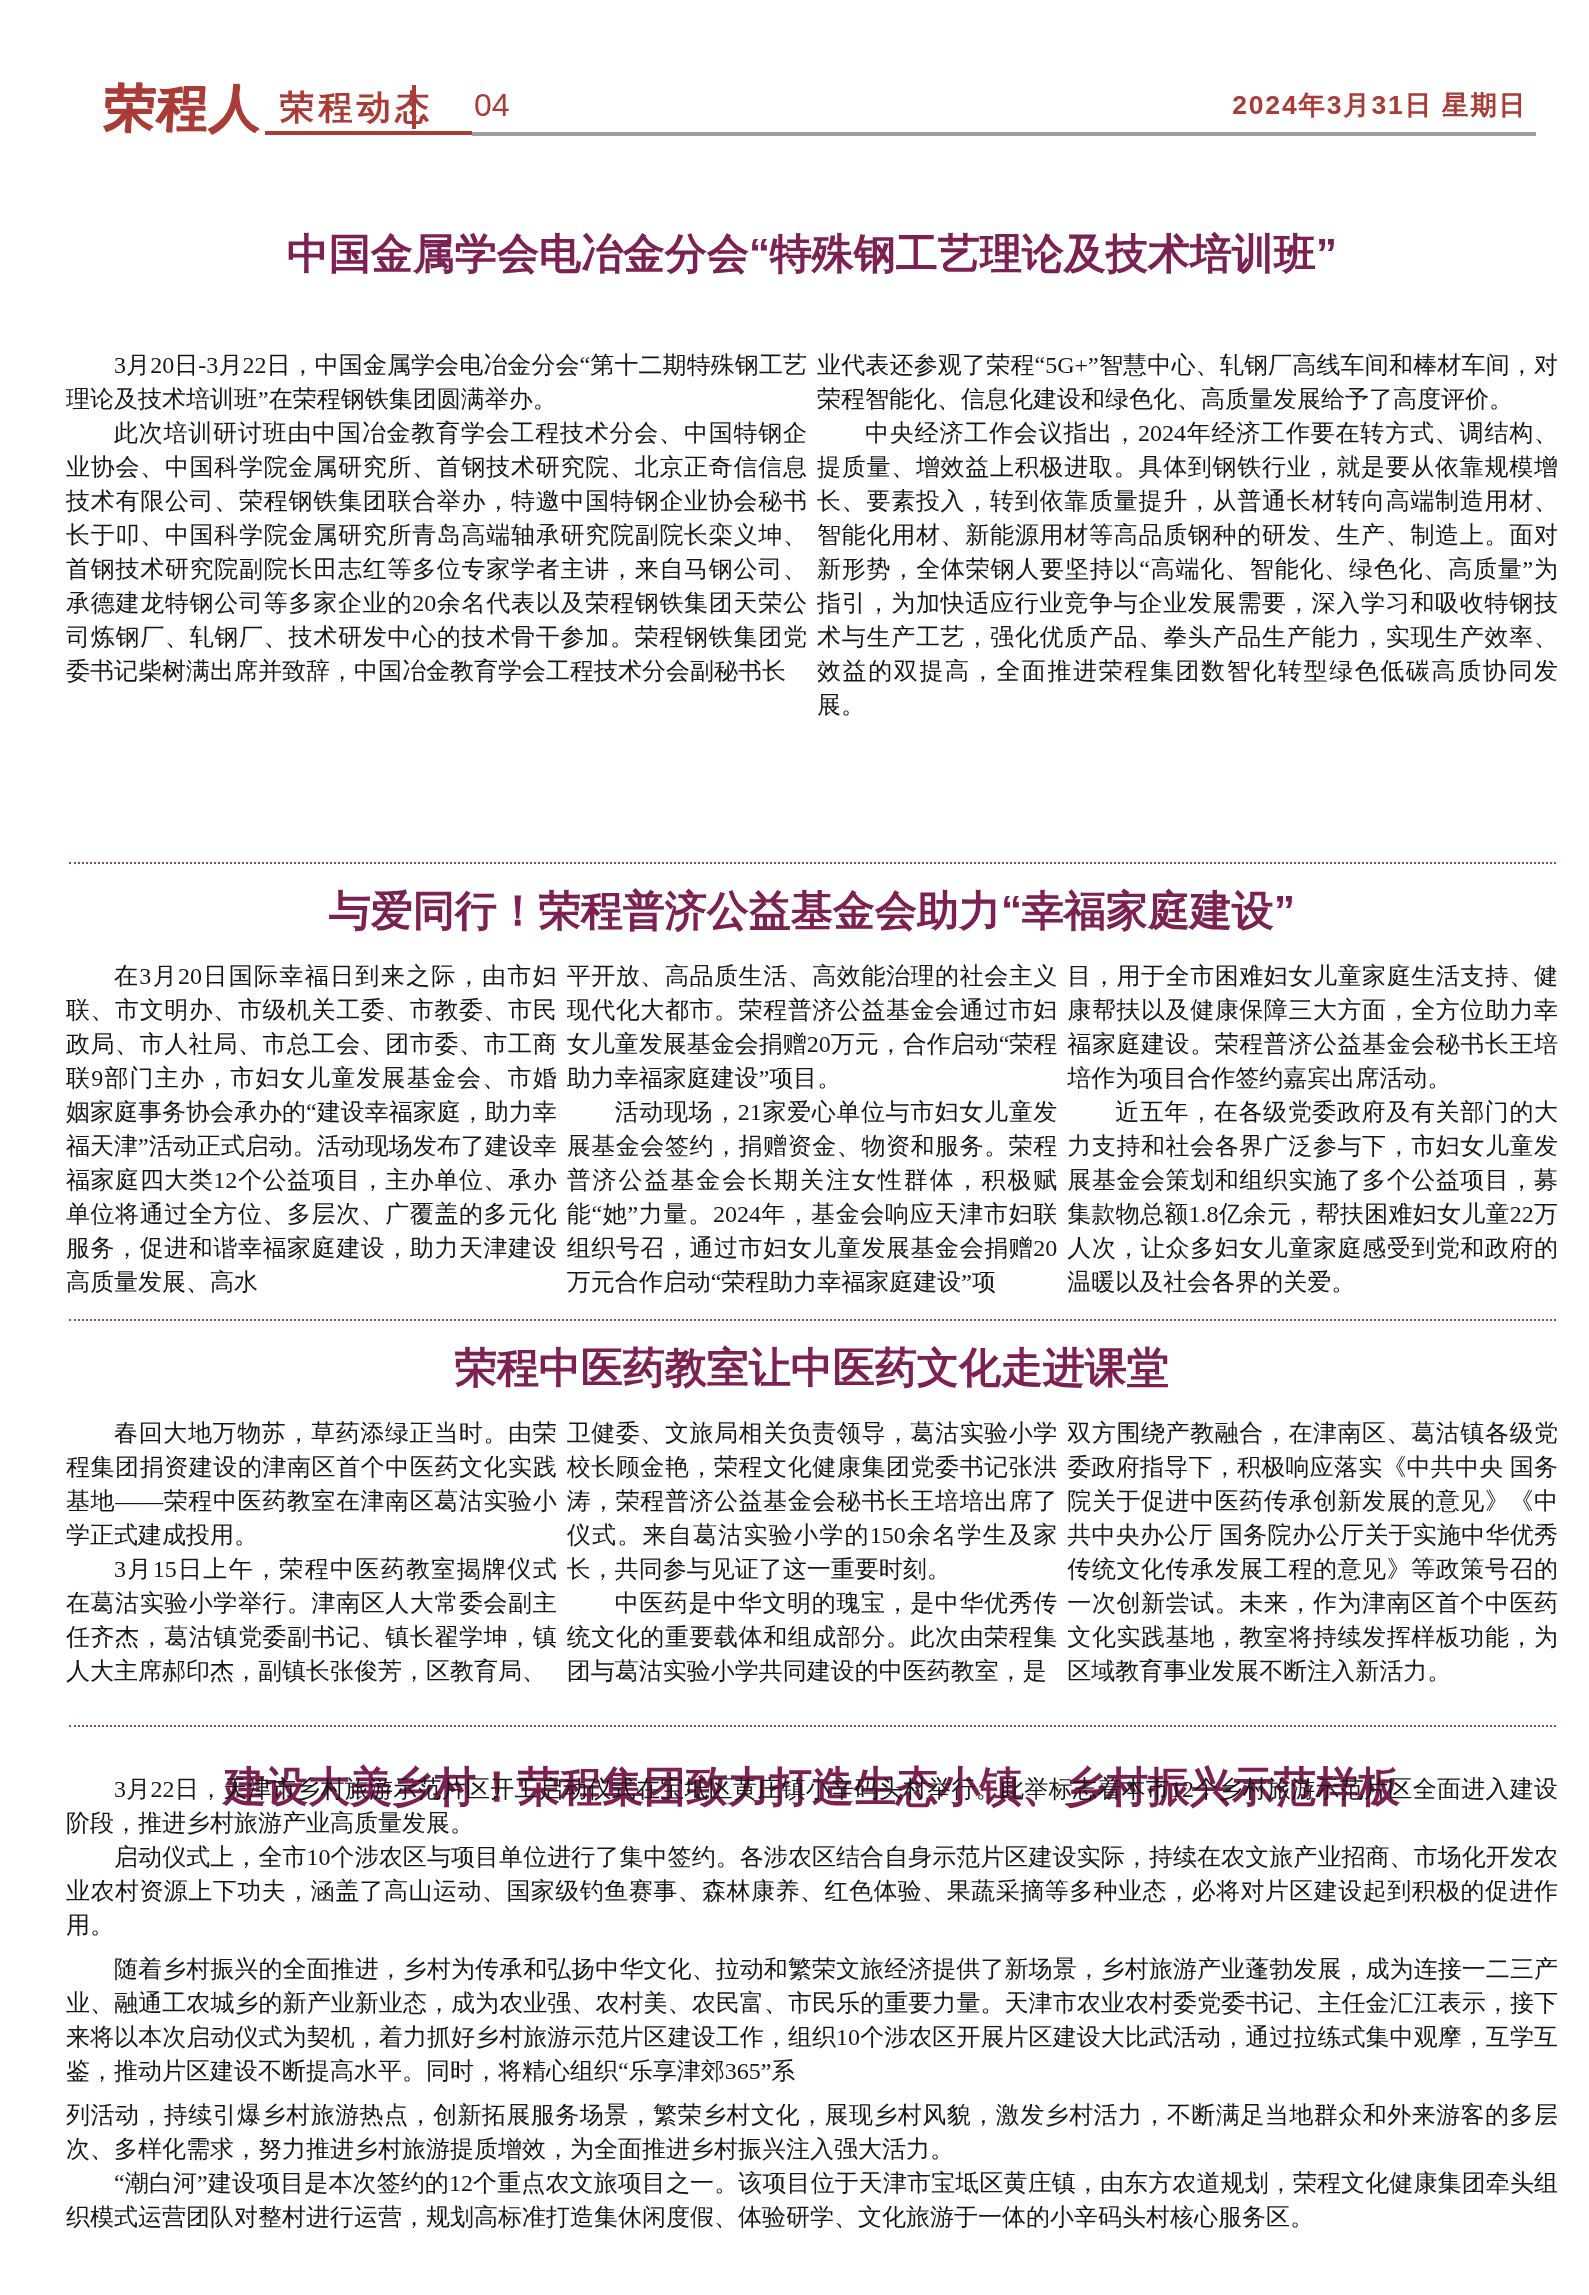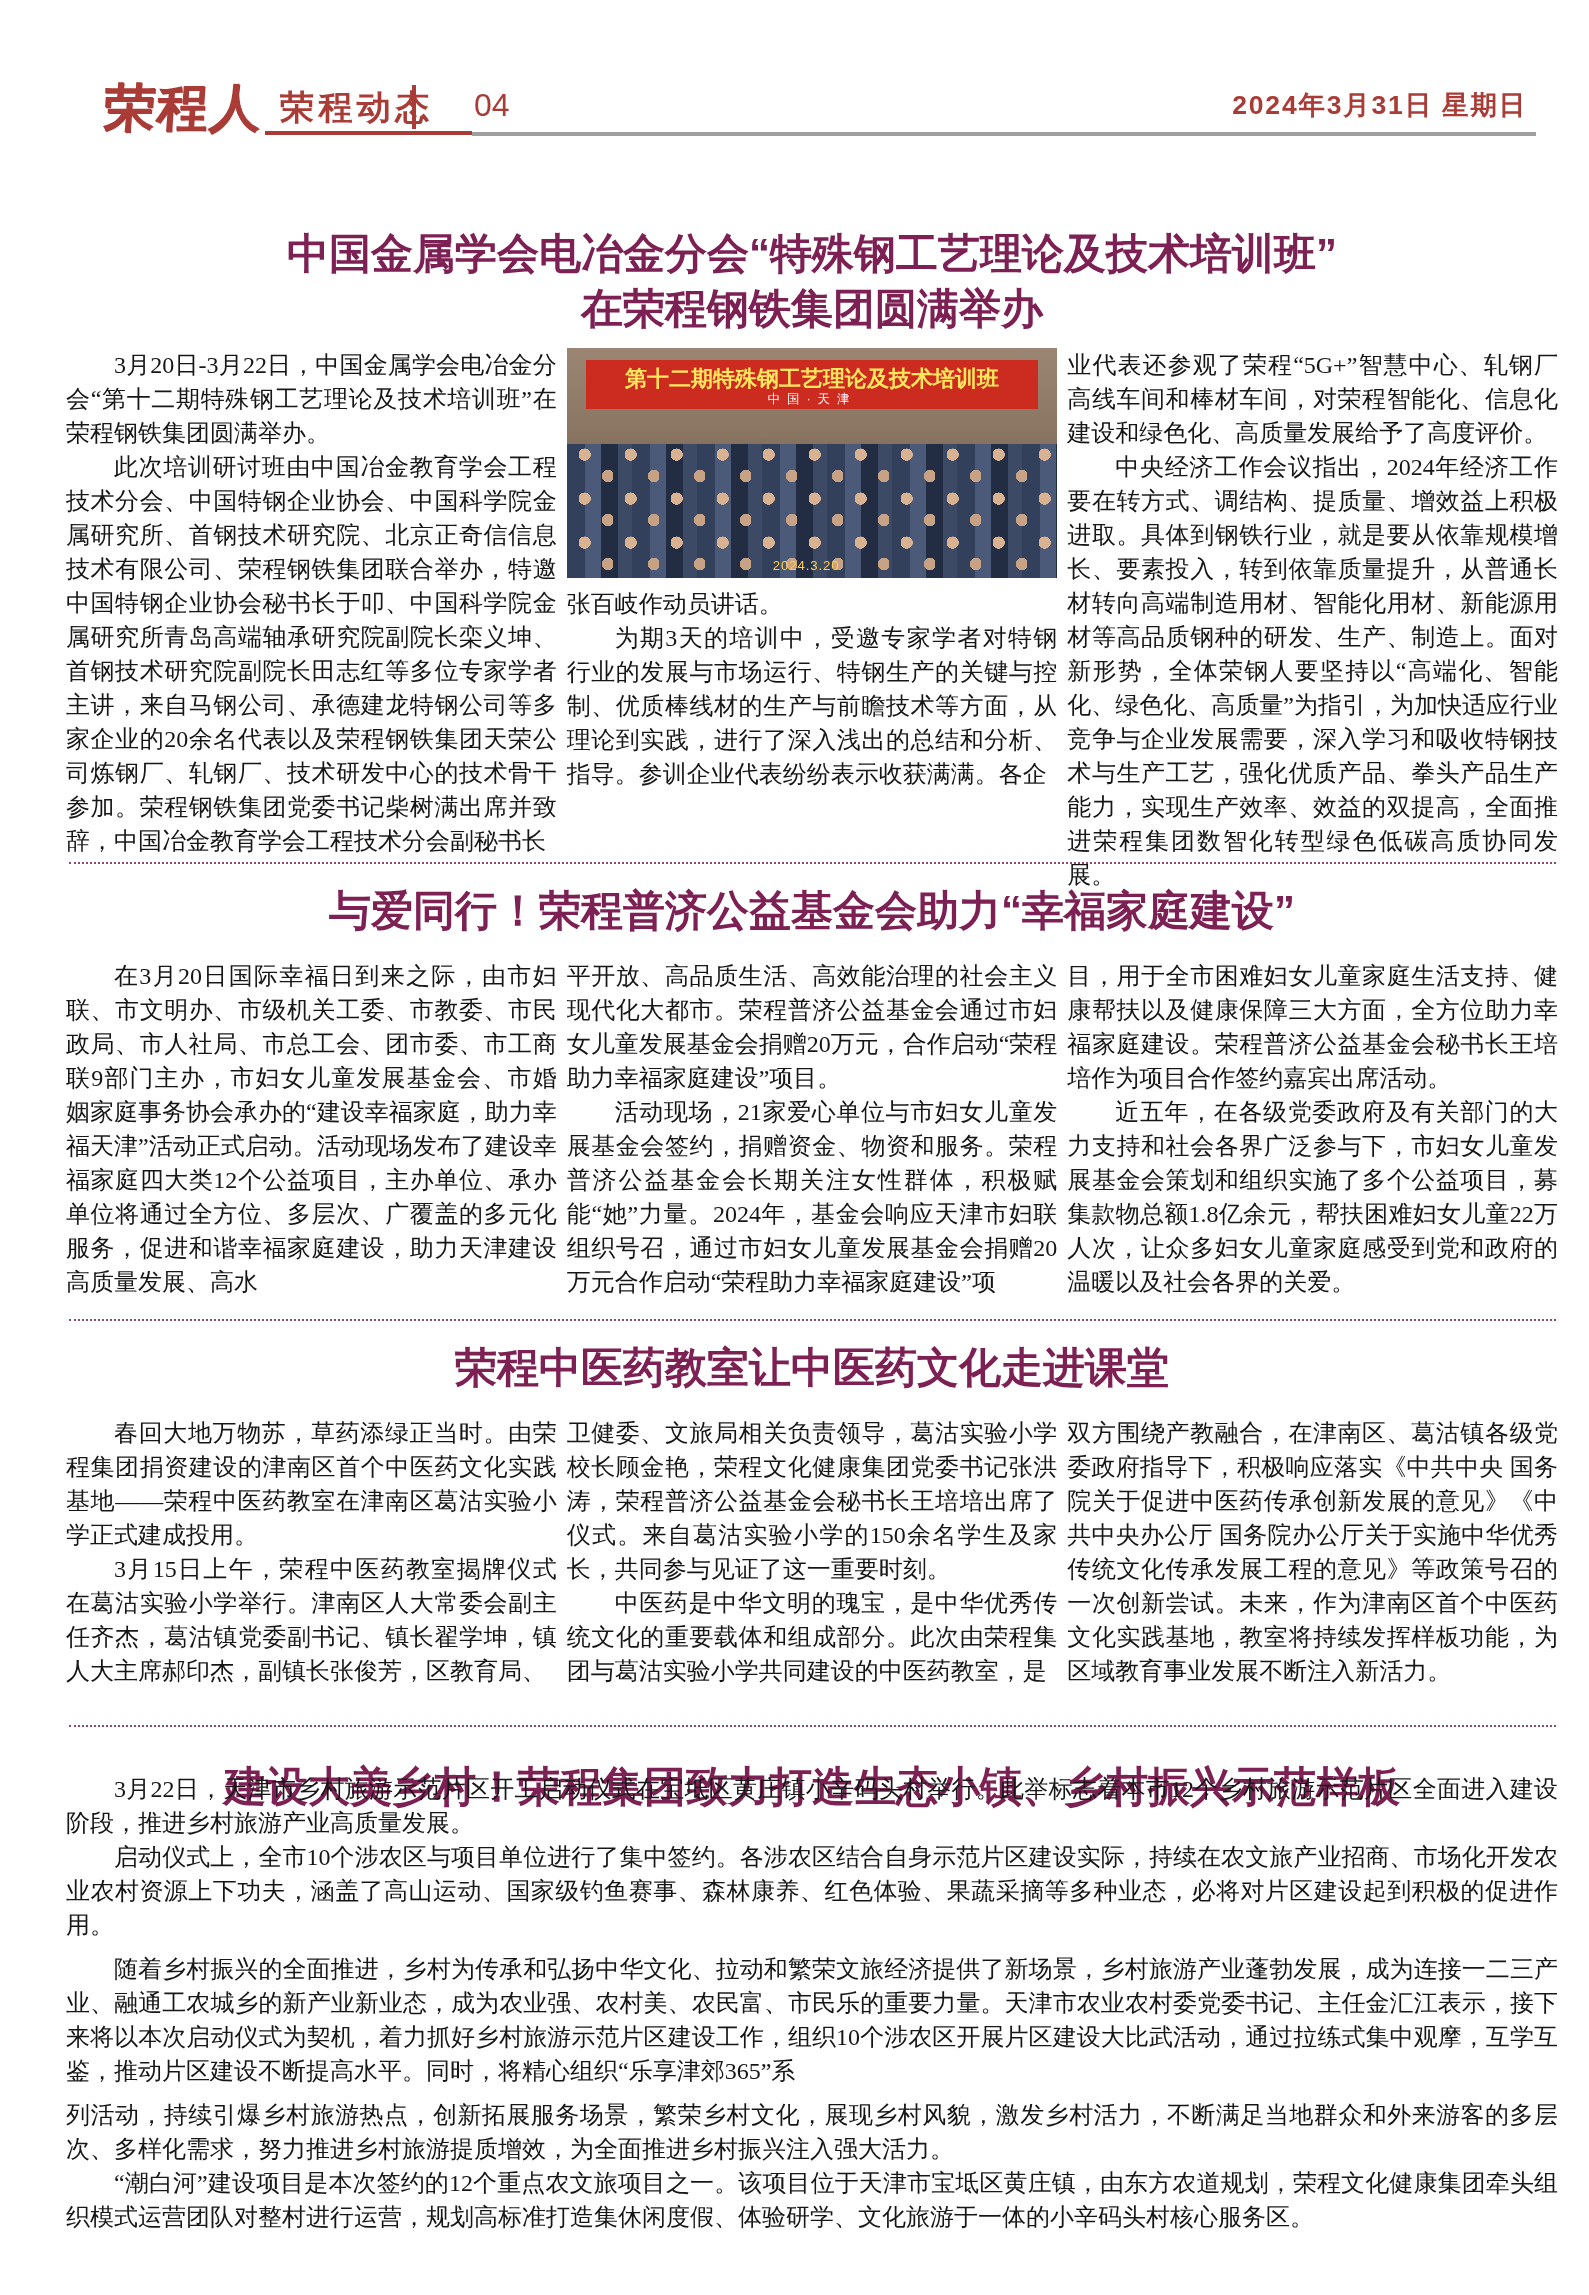--- a/index.html
+++ b/index.html
@@ -64,41 +64,26 @@
 <div class="abs masthead">荣程人</div>
 <div class="abs section-name">荣程动态</div>
 <div class="abs page-bar"></div>
 <div class="abs page-num">04</div>
 <div class="abs issue-date">2024年3月31日  星期日</div>
 <div class="abs rule-red"></div>
 <div class="abs rule-gray"></div>
 
 <div id="a1-title" class="abs article-title">
   <div>中国金属学会电冶金分会“特殊钢工艺理论及技术培训班”</div>
-  <div>在荣程钢铁集团圆满举办</div>
 </div>
 <div id="a1-cols" class="abs cols">
   <div class="col">
       <p class="indent">3月20日-3月22日，中国金属学会电冶金分会“第十二期特殊钢工艺理论及技术培训班”在荣程钢铁集团圆满举办。</p>
       <p class="indent">此次培训研讨班由中国冶金教育学会工程技术分会、中国特钢企业协会、中国科学院金属研究所、首钢技术研究院、北京正奇信信息技术有限公司、荣程钢铁集团联合举办，特邀中国特钢企业协会秘书长于叩、中国科学院金属研究所青岛高端轴承研究院副院长栾义坤、首钢技术研究院副院长田志红等多位专家学者主讲，来自马钢公司、承德建龙特钢公司等多家企业的20余名代表以及荣程钢铁集团天荣公司炼钢厂、轧钢厂、技术研发中心的技术骨干参加。荣程钢铁集团党委书记柴树满出席并致辞，中国冶金教育学会工程技术分会副秘书长</p>
     </div>
-  <div class="col">
-    <div class="photo">
-      <div class="photo-banner">
-        <div class="l1">第十二期特殊钢工艺理论及技术培训班</div>
-        <div class="l2">中国·天津</div>
-      </div>
-      <div class="crowd"></div>
-      <div class="photo-stamp">2024.3.20</div>
-    </div>
-    <div>
-        <p>张百岐作动员讲话。</p>
-        <p class="indent">为期3天的培训中，受邀专家学者对特钢行业的发展与市场运行、特钢生产的关键与控制、优质棒线材的生产与前瞻技术等方面，从理论到实践，进行了深入浅出的总结和分析、指导。参训企业代表纷纷表示收获满满。各企</p>
-      </div>
-  </div>
   <div class="col">
       <p>业代表还参观了荣程“5G+”智慧中心、轧钢厂高线车间和棒材车间，对荣程智能化、信息化建设和绿色化、高质量发展给予了高度评价。</p>
       <p class="indent">中央经济工作会议指出，2024年经济工作要在转方式、调结构、提质量、增效益上积极进取。具体到钢铁行业，就是要从依靠规模增长、要素投入，转到依靠质量提升，从普通长材转向高端制造用材、智能化用材、新能源用材等高品质钢种的研发、生产、制造上。面对新形势，全体荣钢人要坚持以“高端化、智能化、绿色化、高质量”为指引，为加快适应行业竞争与企业发展需要，深入学习和吸收特钢技术与生产工艺，强化优质产品、拳头产品生产能力，实现生产效率、效益的双提高，全面推进荣程集团数智化转型绿色低碳高质协同发展。</p>
     </div>
 </div>
 
 <div id="sep1" class="abs sep"></div>
 
 <div id="a2-title" class="abs article-title">与爱同行！荣程普济公益基金会助力“幸福家庭建设”</div>
 <div id="a2-cols" class="abs cols">

